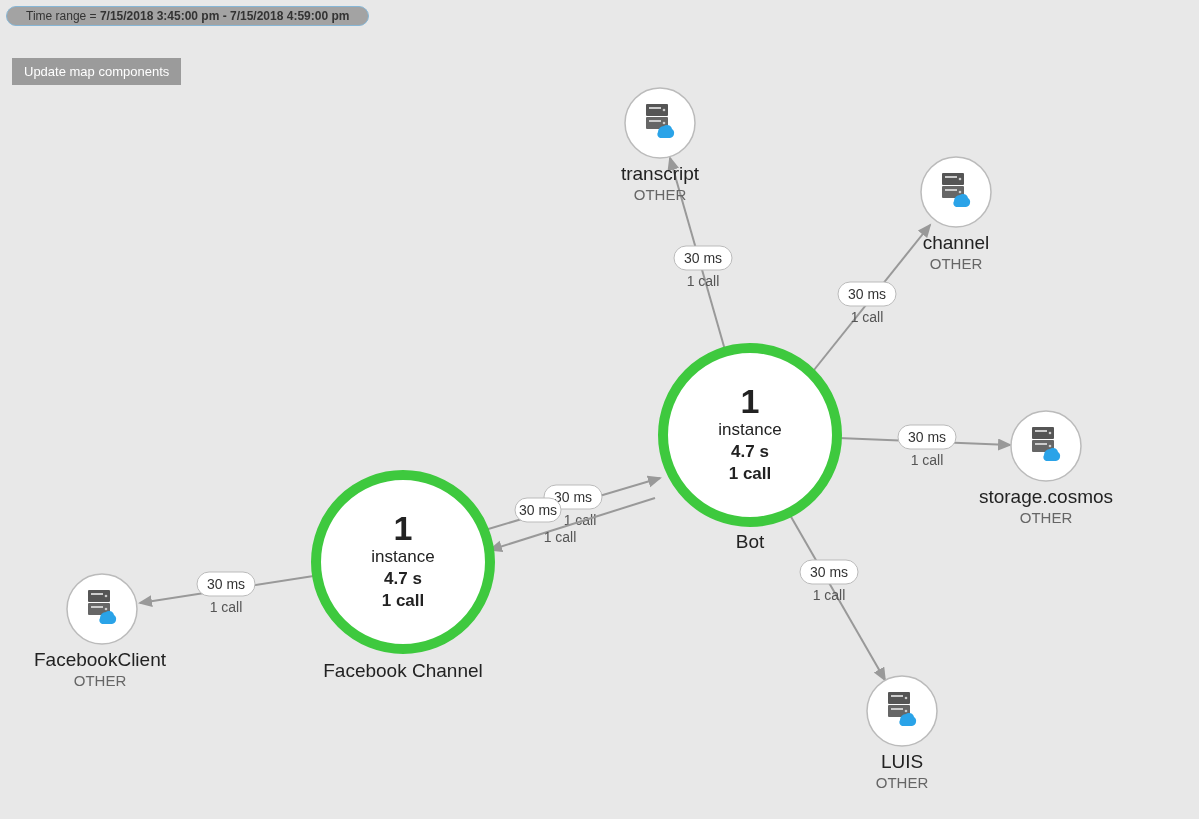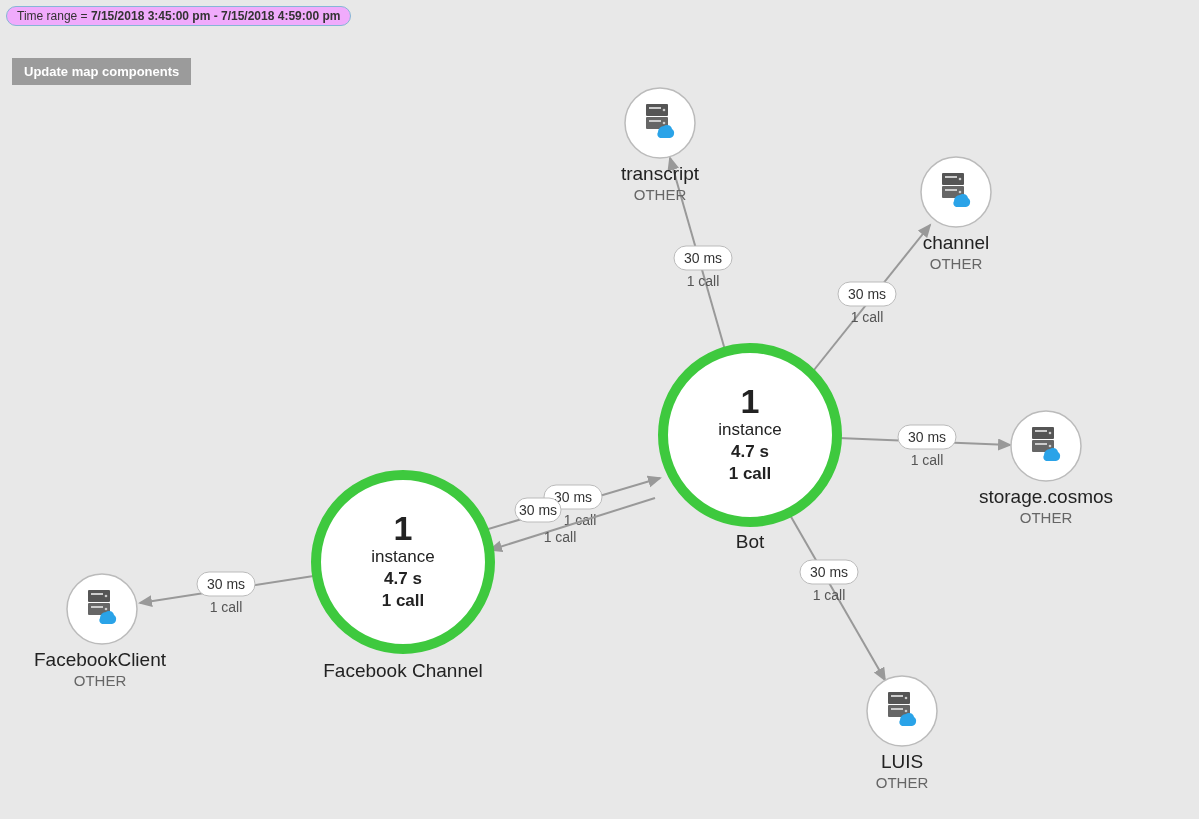--- a/index.html
+++ b/index.html
@@ -8,36 +8,36 @@
     width: 1199px;
     height: 819px;
     font-family: "Segoe UI", Arial, sans-serif;
     background: #e8e8e8;
     overflow: hidden;
   }
   .timerange {
     position: absolute;
     top: 6px;
     left: 6px;
-    background: #f0abfc;
+    background: #a3a3a3;
     border: 1px solid #86b6d6;
     border-radius: 12px;
-    padding: 2px 10px;
+    padding: 2px 19px;
     font-size: 12px;
     color: #333;
   }
   .timerange b { font-weight: 600; }
   .update-btn {
     position: absolute;
     top: 58px;
     left: 12px;
     background: #9b9b9b;
     color: #fff;
     font-size: 13px;
-    font-weight: 700;
+    font-weight: 400;
     border: none;
     padding: 6px 12px;
     cursor: pointer;
   }
   svg { position: absolute; top: 0; left: 0; }
   .big-node {
     stroke: #3ec93e;
     stroke-width: 10;
     fill: #fff;
   }

